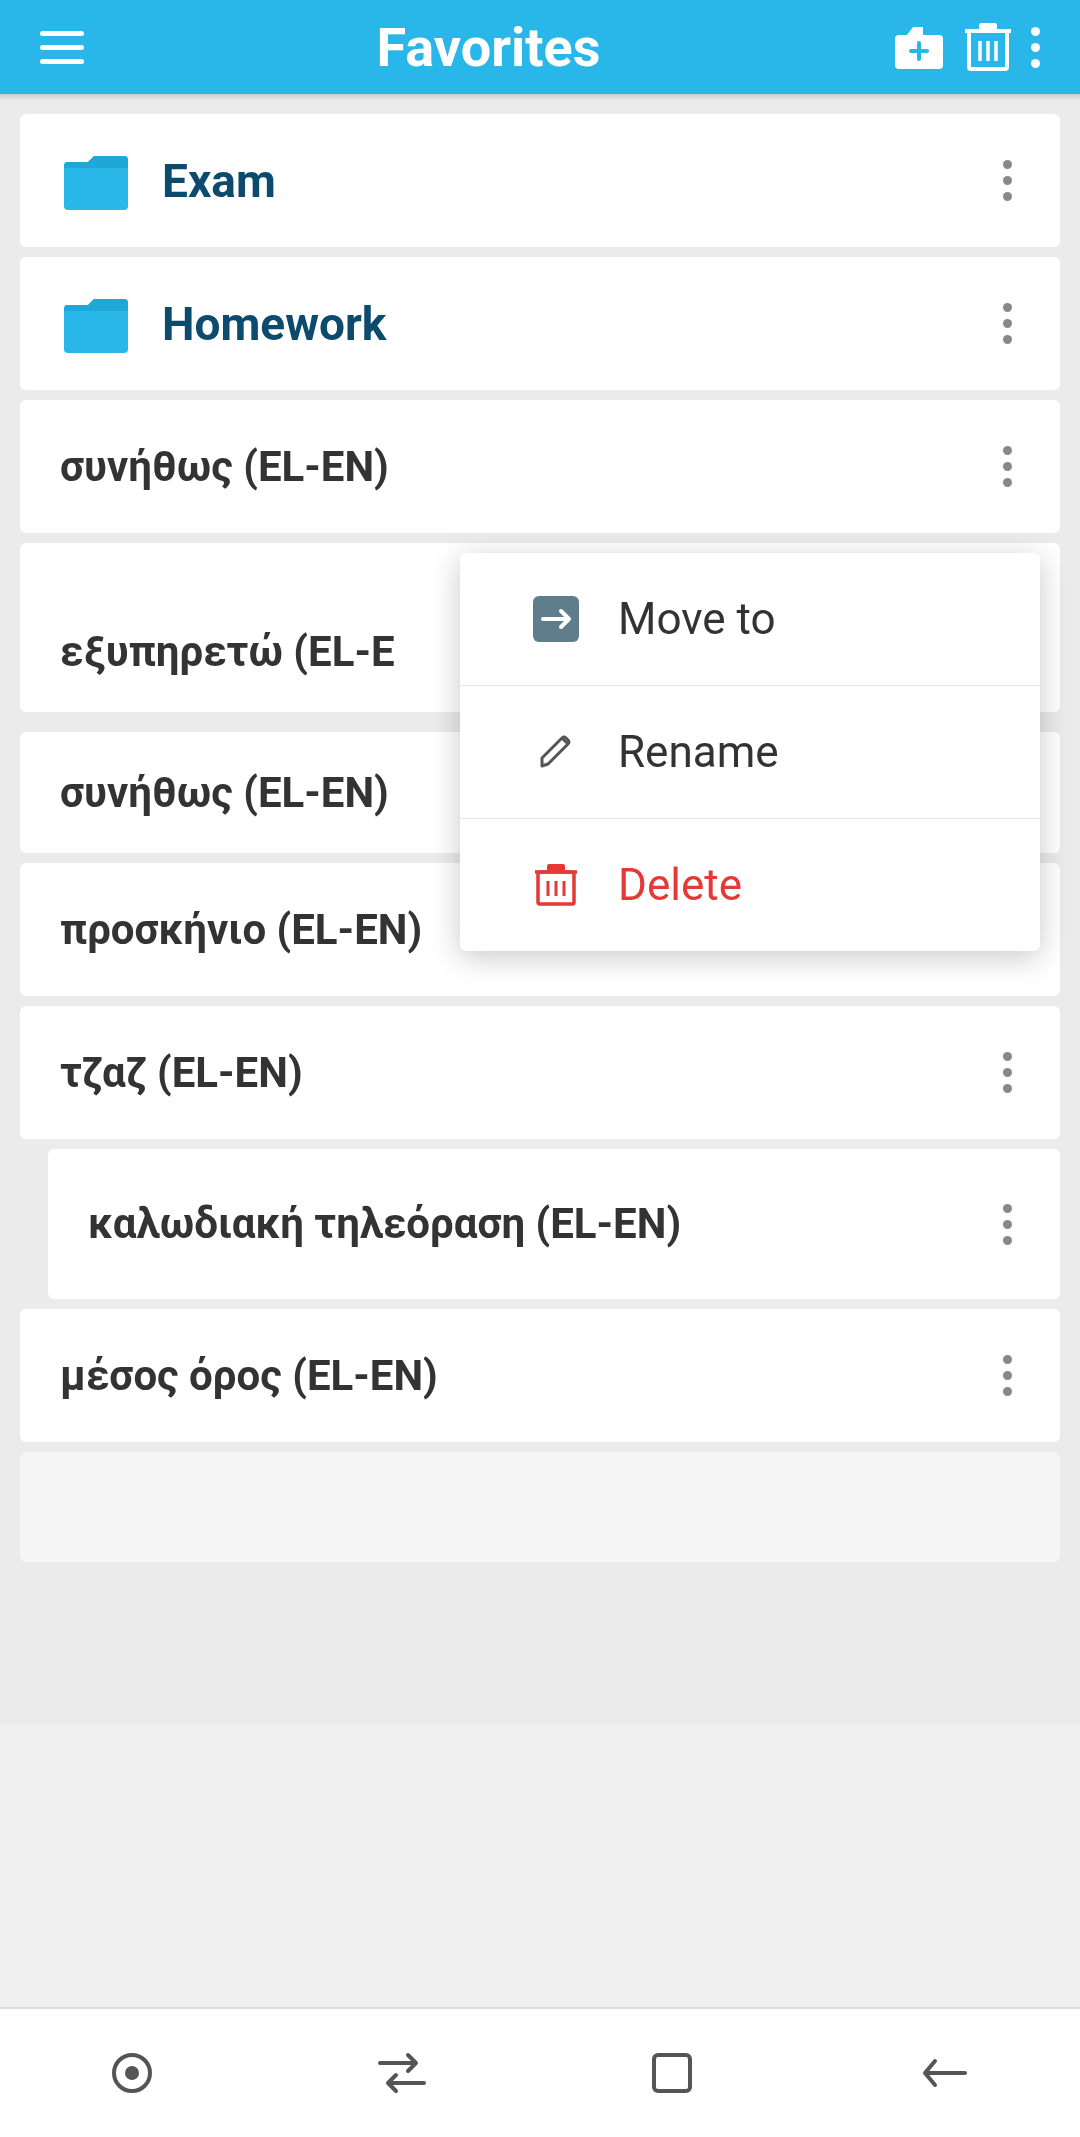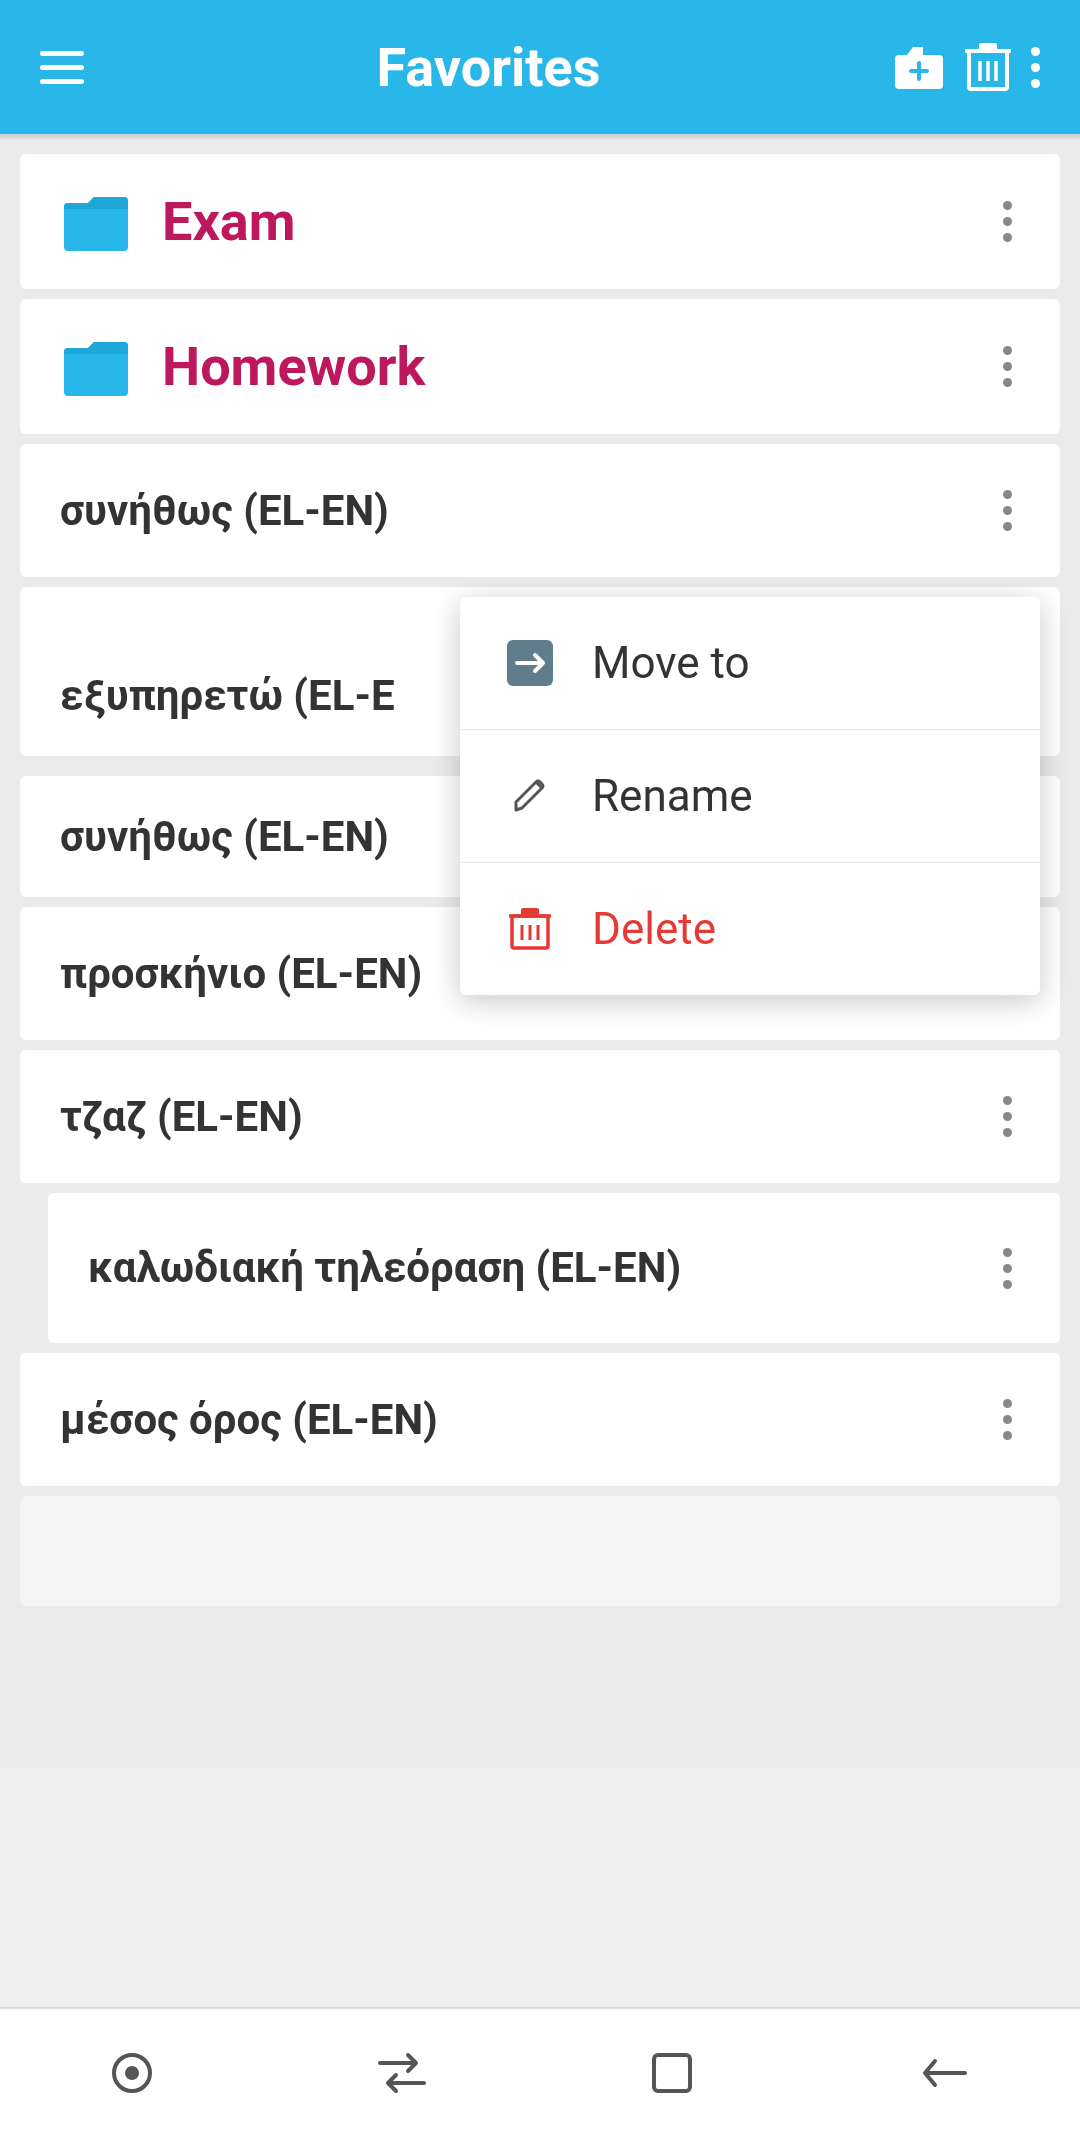--- a/index.html
+++ b/index.html
@@ -10,21 +10,21 @@
       background: #f0f0f0;
       width: 1080px;
       min-height: 2137px;
       position: relative;
       overflow-x: hidden;
     }
 
     
     .header {
       background: #29b6e8;
-      height: 134px;
+      height: 94px;
       display: flex;
       align-items: center;
       padding: 0 40px;
       gap: 20px;
     }
     .header-title {
       flex: 1;
       text-align: center;
       color: #fff;
       font-size: 54px;
@@ -88,23 +88,23 @@
       width: 72px;
       height: 58px;
       position: relative;
     }
     .folder-icon svg {
       width: 72px;
       height: 58px;
     }
 
     .item-label {
-      font-size: 54px;
+      font-size: 46px;
       font-weight: bold;
-      color: #be185d;
+      color: #0c4a6e;
     }
 
     .item-label-dark {
       font-size: 42px;
       font-weight: bold;
       color: #333;
     }
 
     .more-btn {
       margin-left: auto;
@@ -134,21 +134,21 @@
       box-shadow: 0 6px 30px rgba(0,0,0,0.22);
       width: 580px;
       z-index: 100;
       overflow: hidden;
     }
 
     .context-menu-item {
       display: flex;
       align-items: center;
       gap: 36px;
-      padding: 40px 44px;
+      padding: 40px 70px;
       cursor: pointer;
       border-bottom: 1px solid #e8e8e8;
     }
     .context-menu-item:last-child {
       border-bottom: none;
     }
 
     .ctx-icon {
       width: 52px;
       height: 52px;

